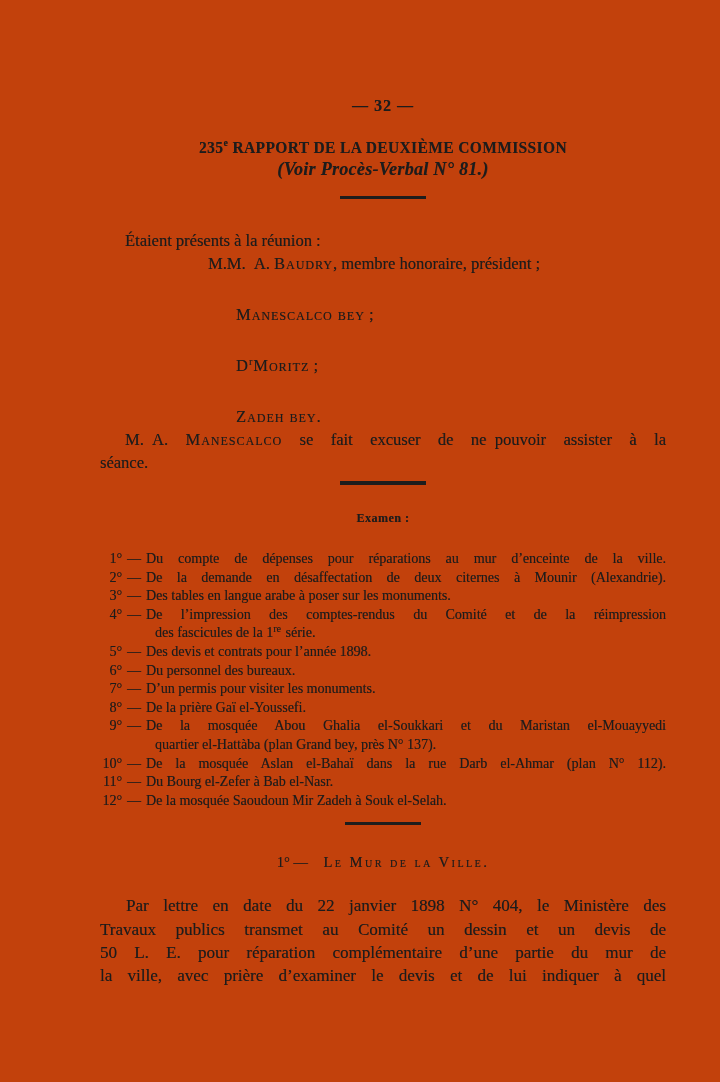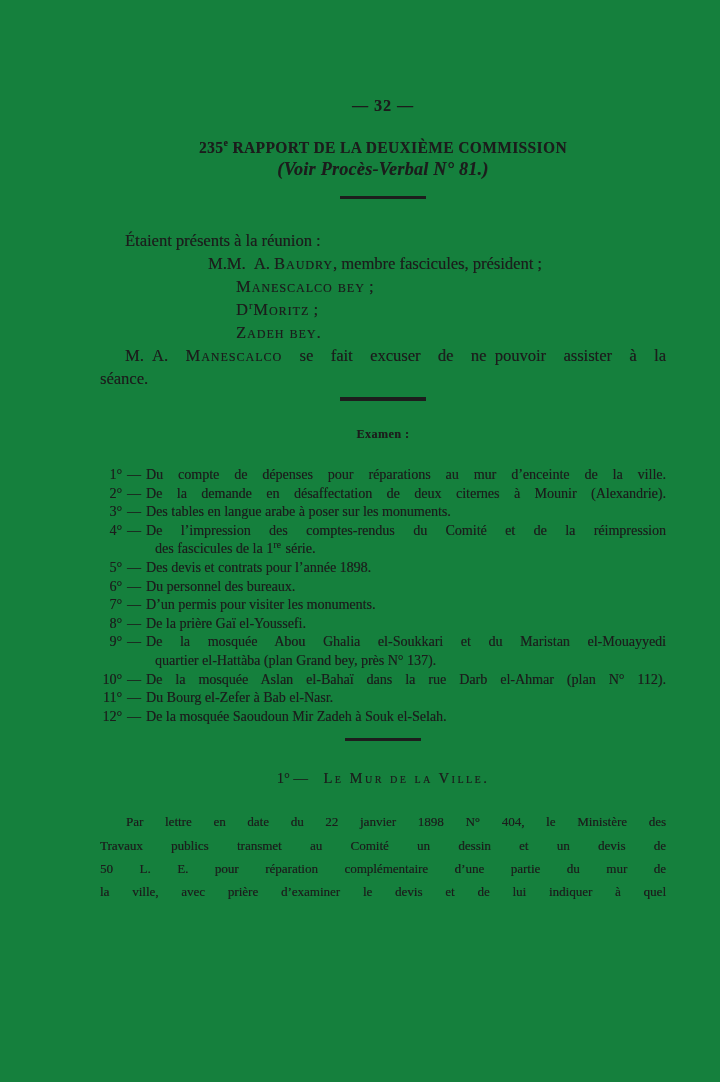--- a/index.html
+++ b/index.html
@@ -4,21 +4,21 @@
 <style>
   html, body { margin: 0; padding: 0; background: #ffffff; }
 
   .page {
     position: relative;
     width: 720px;
     height: 1082px;
     box-sizing: border-box;
     padding: 0 54px 0 100px;
     overflow: hidden;
-    background: #15803d;
+    background: #c2410c;
     color: #1c1c1c;
     font-family: "Liberation Serif", "DejaVu Serif", serif;
     text-shadow: 0.3px 0.3px 0.3px rgba(25,25,25,0.5);
   }
 
   .pagenum {
     margin: 96px 0 0;
     font-size: 16px;
     font-weight: bold;
     letter-spacing: 1px;
@@ -50,21 +50,21 @@
   }
 
   .rule { background: #1d1d1d; border: none; }
   .rule-top    { width: 86px; height: 3px; margin: 17px auto 0; }
   .rule-middle { width: 86px; height: 4px; margin: 7px auto 0; }
   .rule-bottom { width: 76px; height: 3px; margin: 12px auto 0; }
 
   .attendance { margin-top: 30px; font-size: 16.5px; line-height: 23px; }
   .att-intro  { margin-left: 25px; }
   .att-l1     { margin-left: 108px; }
-  .att-named  { margin-left: 136px; }
+  .att-named  { margin-left: 136px; margin-top: 28px; }
   .att-excuse { text-align: justify; text-align-last: justify; text-indent: 25px; }
   .sc  { font-variant: small-caps; letter-spacing: 1px; }
   sup.r-sup { font-size: 10px; line-height: 0; margin-right: 1px; }
 
   .examen-heading {
     margin: 20px 0 0;
     font-size: 12px;
     font-weight: bold;
     letter-spacing: 0.5px;
     line-height: 26px;
@@ -81,40 +81,40 @@
 
   .section-heading {
     margin: 28px 0 0;
     font-size: 14.5px;
     font-weight: normal;
     line-height: 19px;
     text-align: center;
   }
   .section-heading .sc2 { font-variant: small-caps; letter-spacing: 2.5px; margin-left: 12px; }
 
-  .para { margin-top: 22px; font-size: 13px; line-height: 23.3px; }
+  .para { margin-top: 22px; font-size: 17px; line-height: 23.3px; }
   .pline { text-align: justify; text-align-last: justify; }
   .pline.indent { text-indent: 26px; }
 </style>
 </head>
 <body>
 
 <div class="page">
 
   <div class="pagenum">— 32 —</div>
 
   <div class="title"><span>235</span><sup>e</sup><span> RAPPORT DE LA DEUXIÈME COMMISSION</span></div>
 
   <div class="subtitle">(Voir Procès-Verbal N° 81.)</div>
 
   <div class="rule rule-top"></div>
 
   <div class="attendance">
     <div class="att-intro">Étaient présents à la réunion :</div>
-    <div class="att-l1"><span>M.M. A. </span><span class="sc">Baudry</span><span>, membre fascicules, président ;</span></div>
+    <div class="att-l1"><span>M.M. A. </span><span class="sc">Baudry</span><span>, membre honoraire, président ;</span></div>
     <div class="att-named"><span class="sc">Manescalco bey</span><span> ;</span></div>
     <div class="att-named"><span class="sc">D</span><sup class="r-sup">r</sup><span class="sc">Moritz</span><span> ;</span></div>
     <div class="att-named"><span class="sc">Zadeh bey</span><span>.</span></div>
     <div class="att-excuse"><span>M. A. </span><span class="sc">Manescalco</span><span> se fait excuser de ne pouvoir assister à la</span></div>
     <div>séance.</div>
   </div>
 
   <div class="rule rule-middle"></div>
 
   <div class="examen-heading">Examen :</div>

